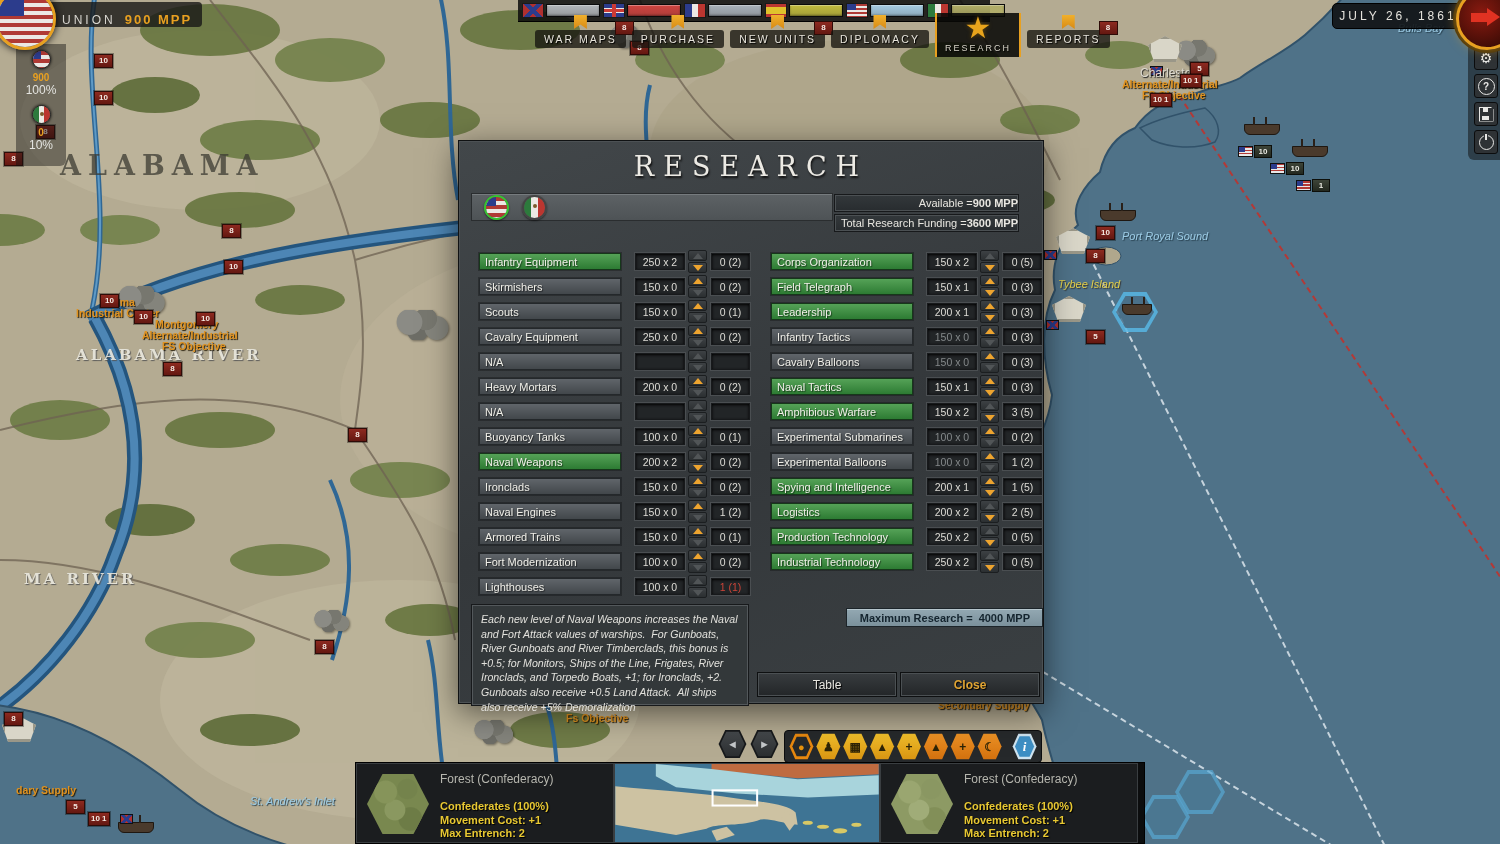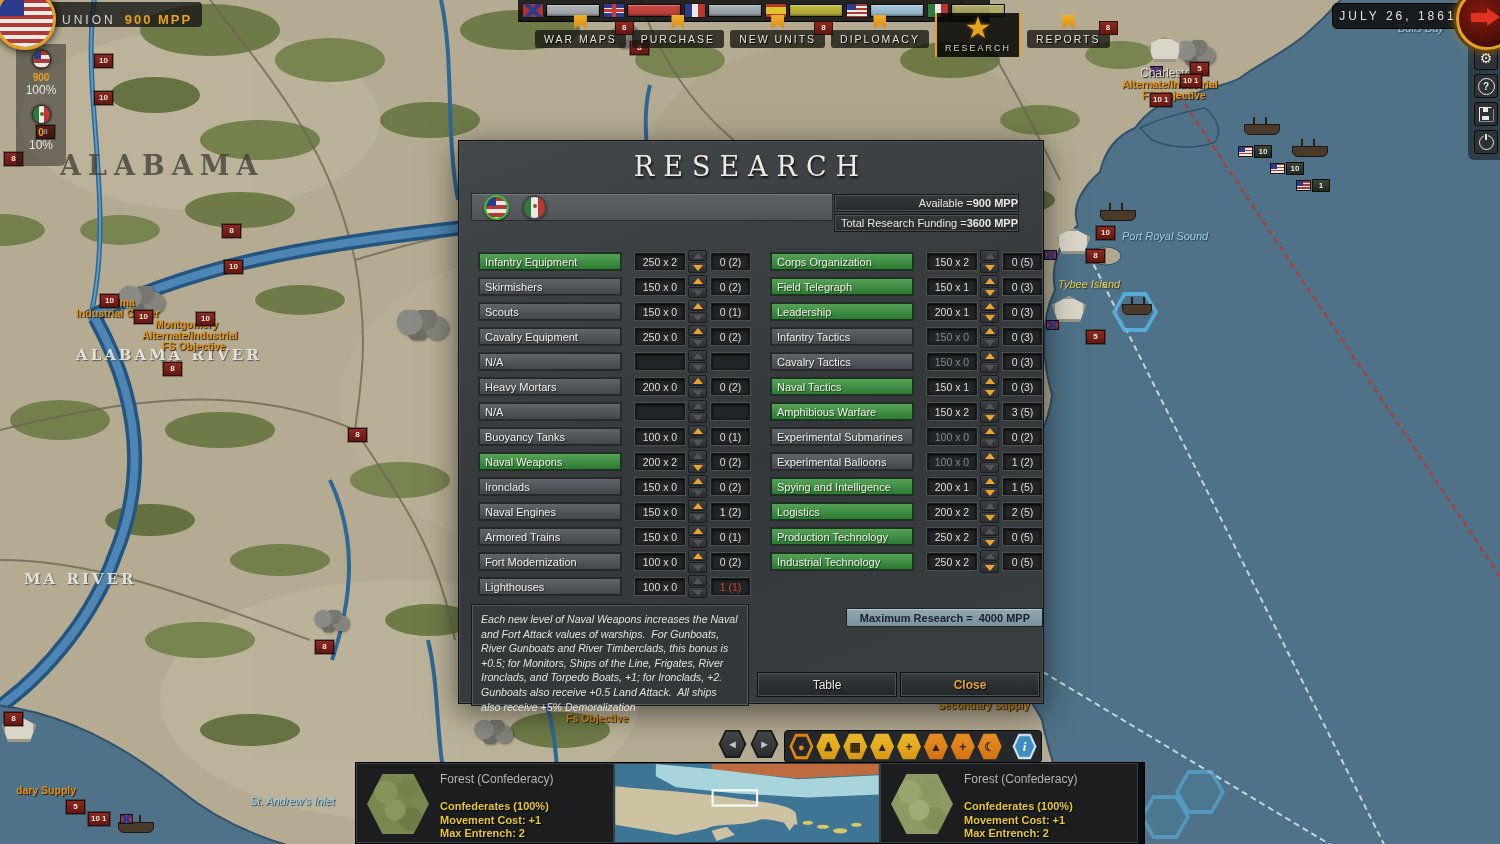--- a/index.html
+++ b/index.html
@@ -791,21 +791,21 @@
         <div class="spin">
               <div class="tri-up on"></div>
             </div>
         <div class="spin">
               <div class="tri-down"></div>
             </div>
       </div>
       <div class="row-count sunken">0 (3)</div>
     </div>
         <div class="r-row">
-      <div class="row-label">Cavalry Tactics</div>
+      <div class="row-label">Cavalry Balloons</div>
       <div class="row-cost sunken dim">150 x 0</div>
       <div class="spinner">
         <div class="spin">
               <div class="tri-up on"></div>
             </div>
         <div class="spin">
               <div class="tri-down"></div>
             </div>
       </div>
       <div class="row-count sunken">0 (3)</div>

